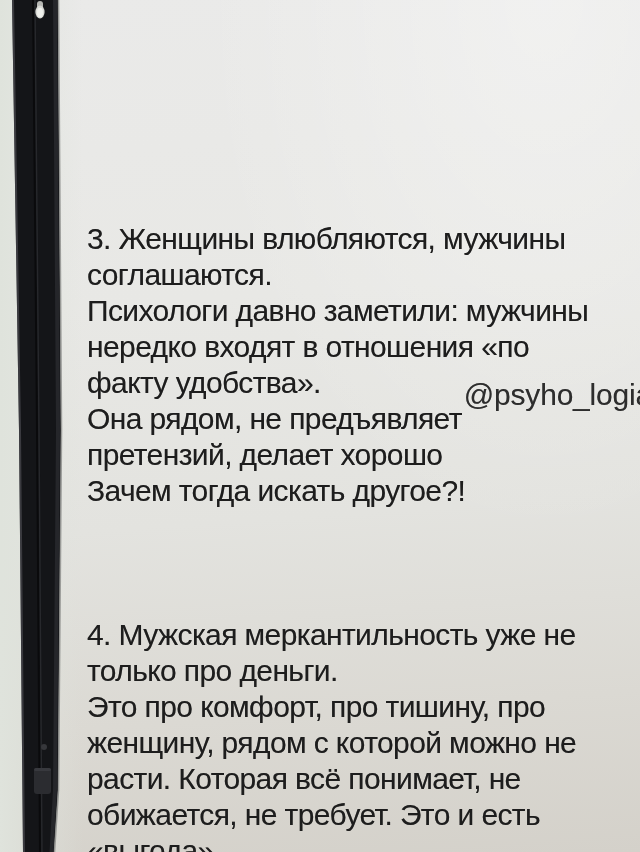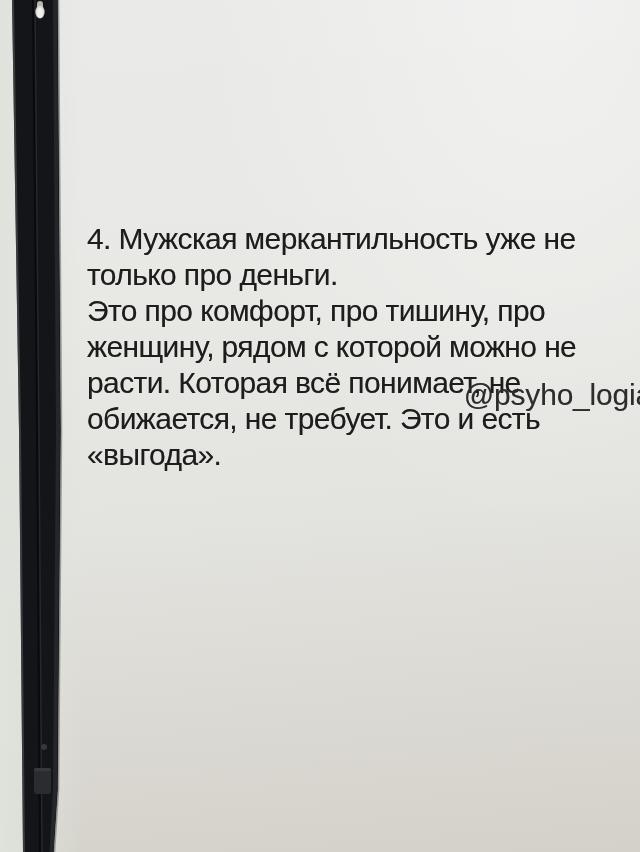--- a/index.html
+++ b/index.html
@@ -59,20 +59,28 @@
     </g>
 
     <circle cx="44" cy="747" r="3" fill="#36373b"></circle>
     <g>
       <rect x="34" y="768" width="17" height="26" rx="3" fill="#2b2c30"></rect>
       <rect x="34" y="768" width="17" height="3" rx="1.5" fill="#3c3d42" opacity="0.8"></rect>
     </g>
   </svg>
 
   <div class="text-block">
+    <div class="para">3. Женщины влюбляются, мужчины
+соглашаются.
+Психологи давно заметили: мужчины
+нередко входят в отношения «по
+факту удобства».
+Она рядом, не предъявляет
+претензий, делает хорошо
+Зачем тогда искать другое?!</div>
     <div class="para">4. Мужская меркантильность уже не
 только про деньги.
 Это про комфорт, про тишину, про
 женщину, рядом с которой можно не
 расти. Которая всё понимает, не
 обижается, не требует. Это и есть
 «выгода».</div>
   </div>
 
   <div class="watermark">@psyho_logia</div>

